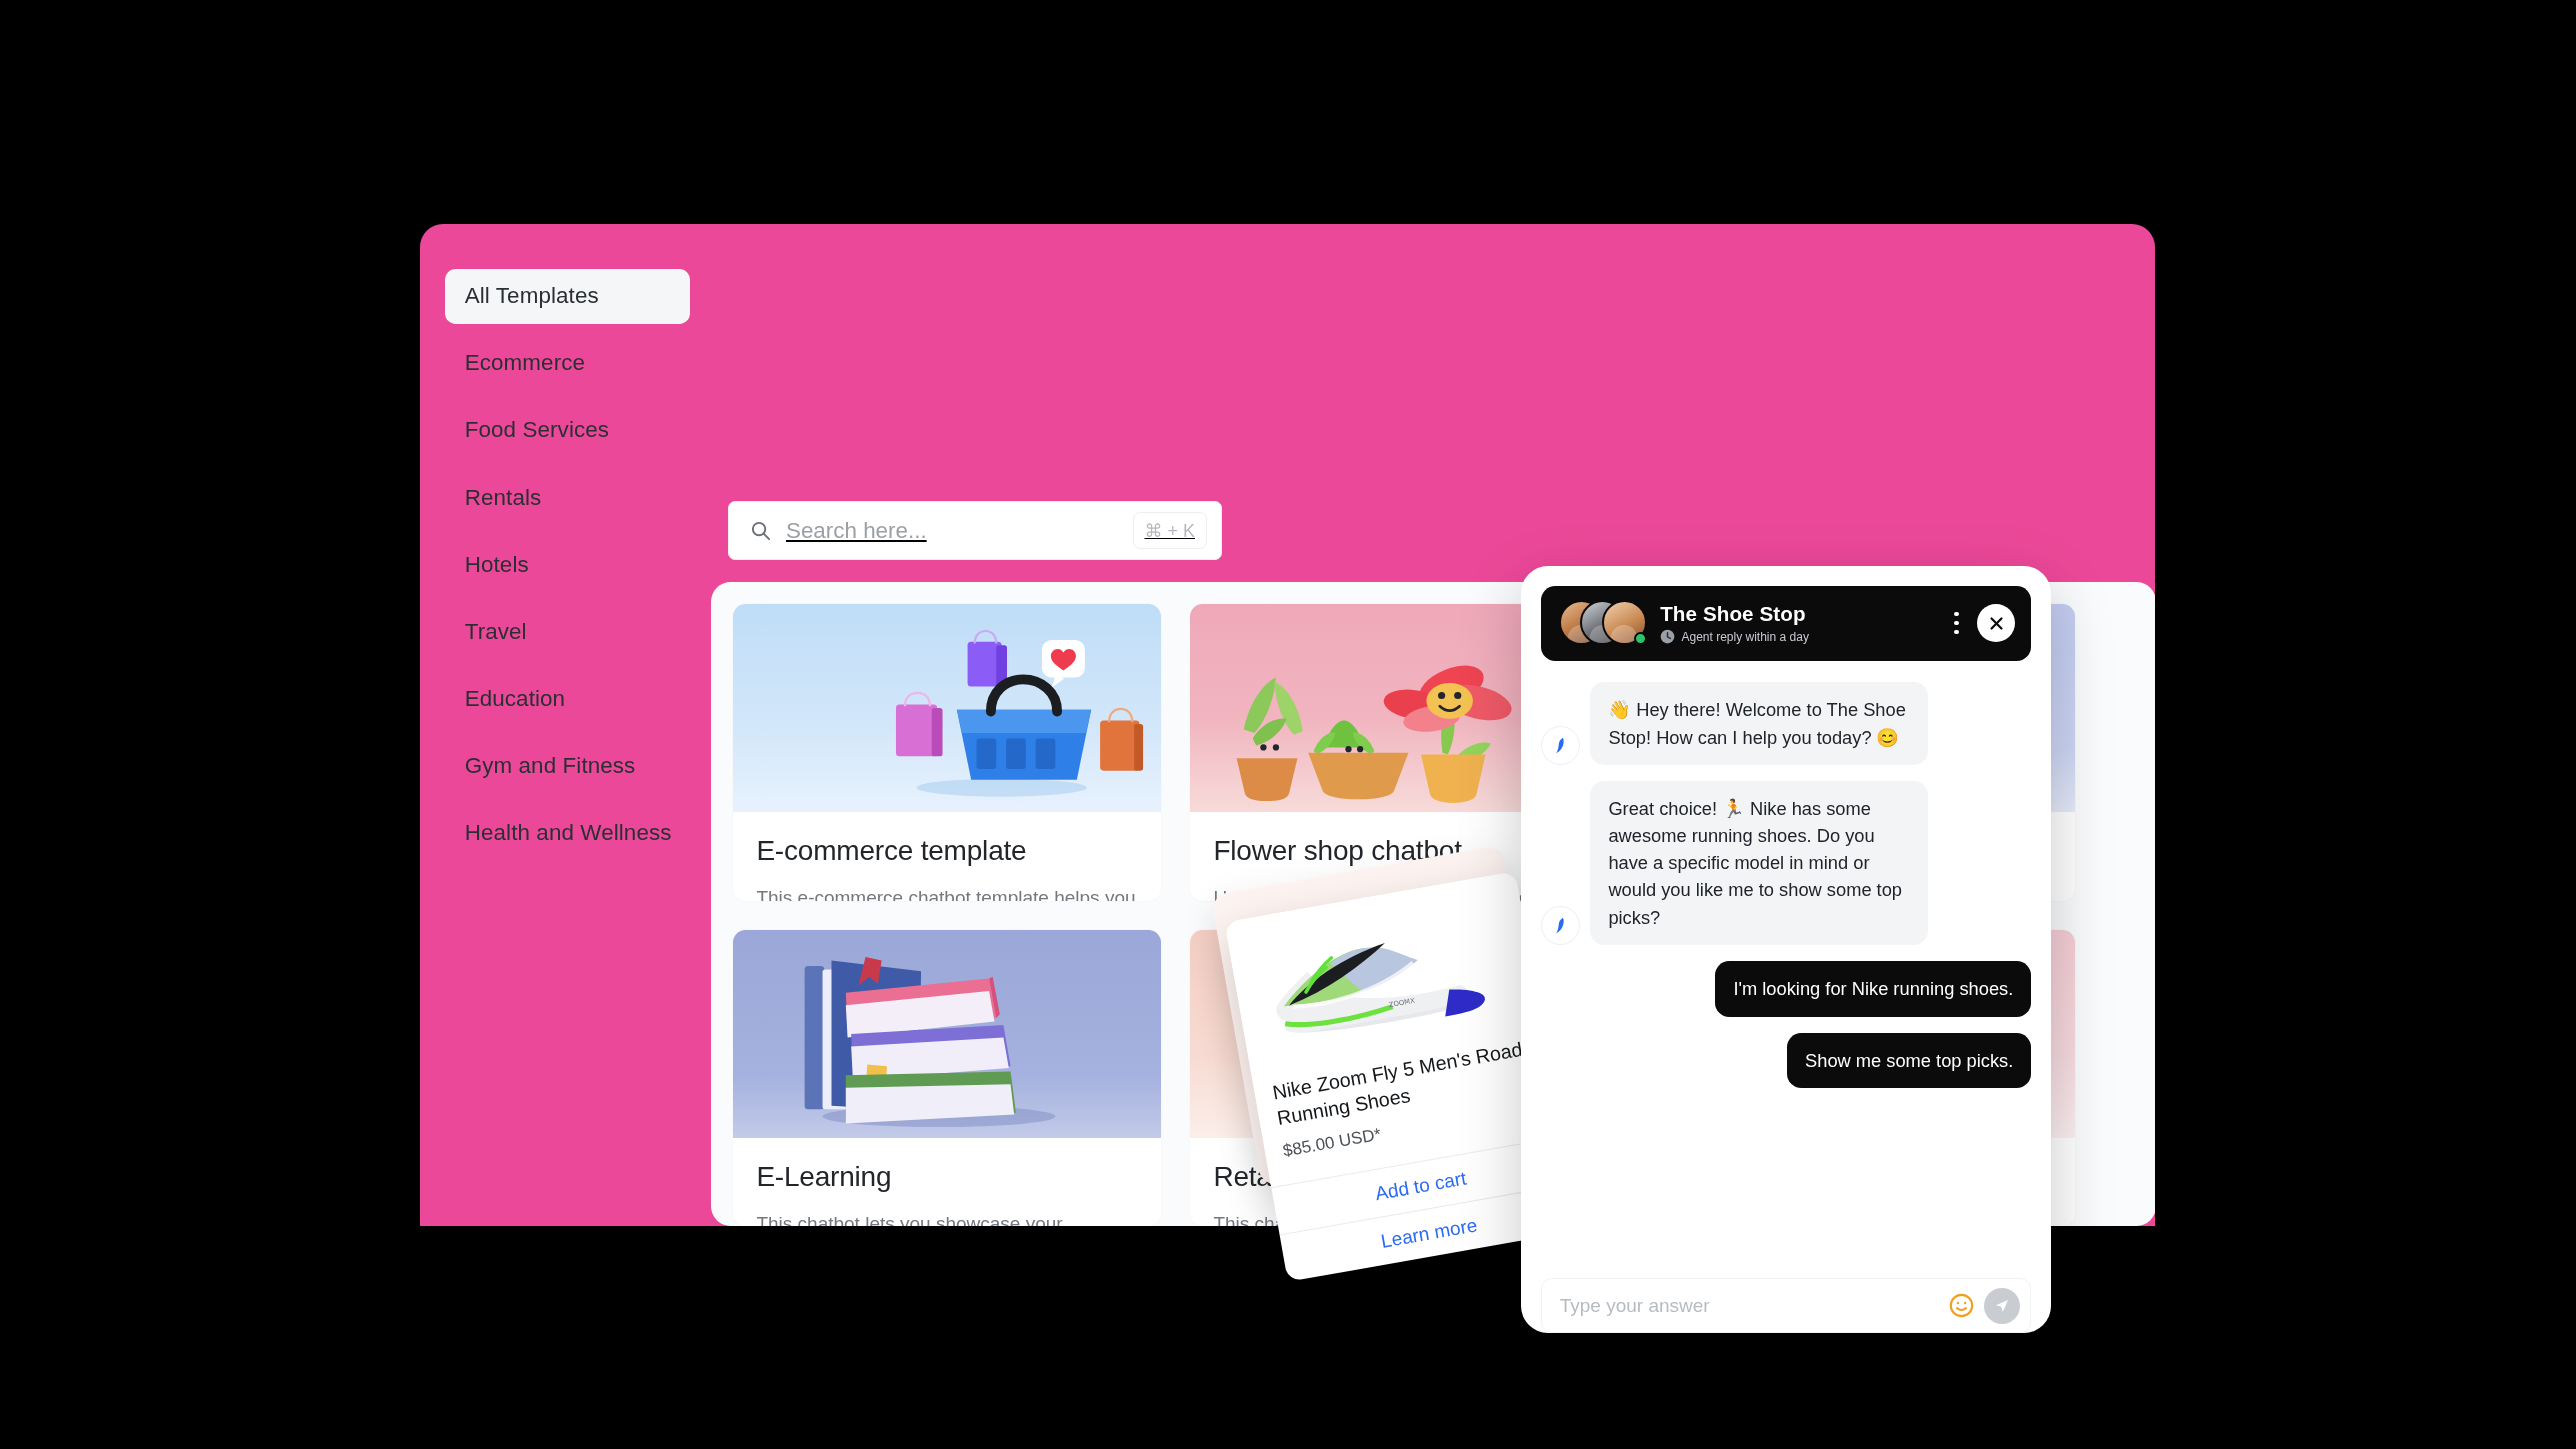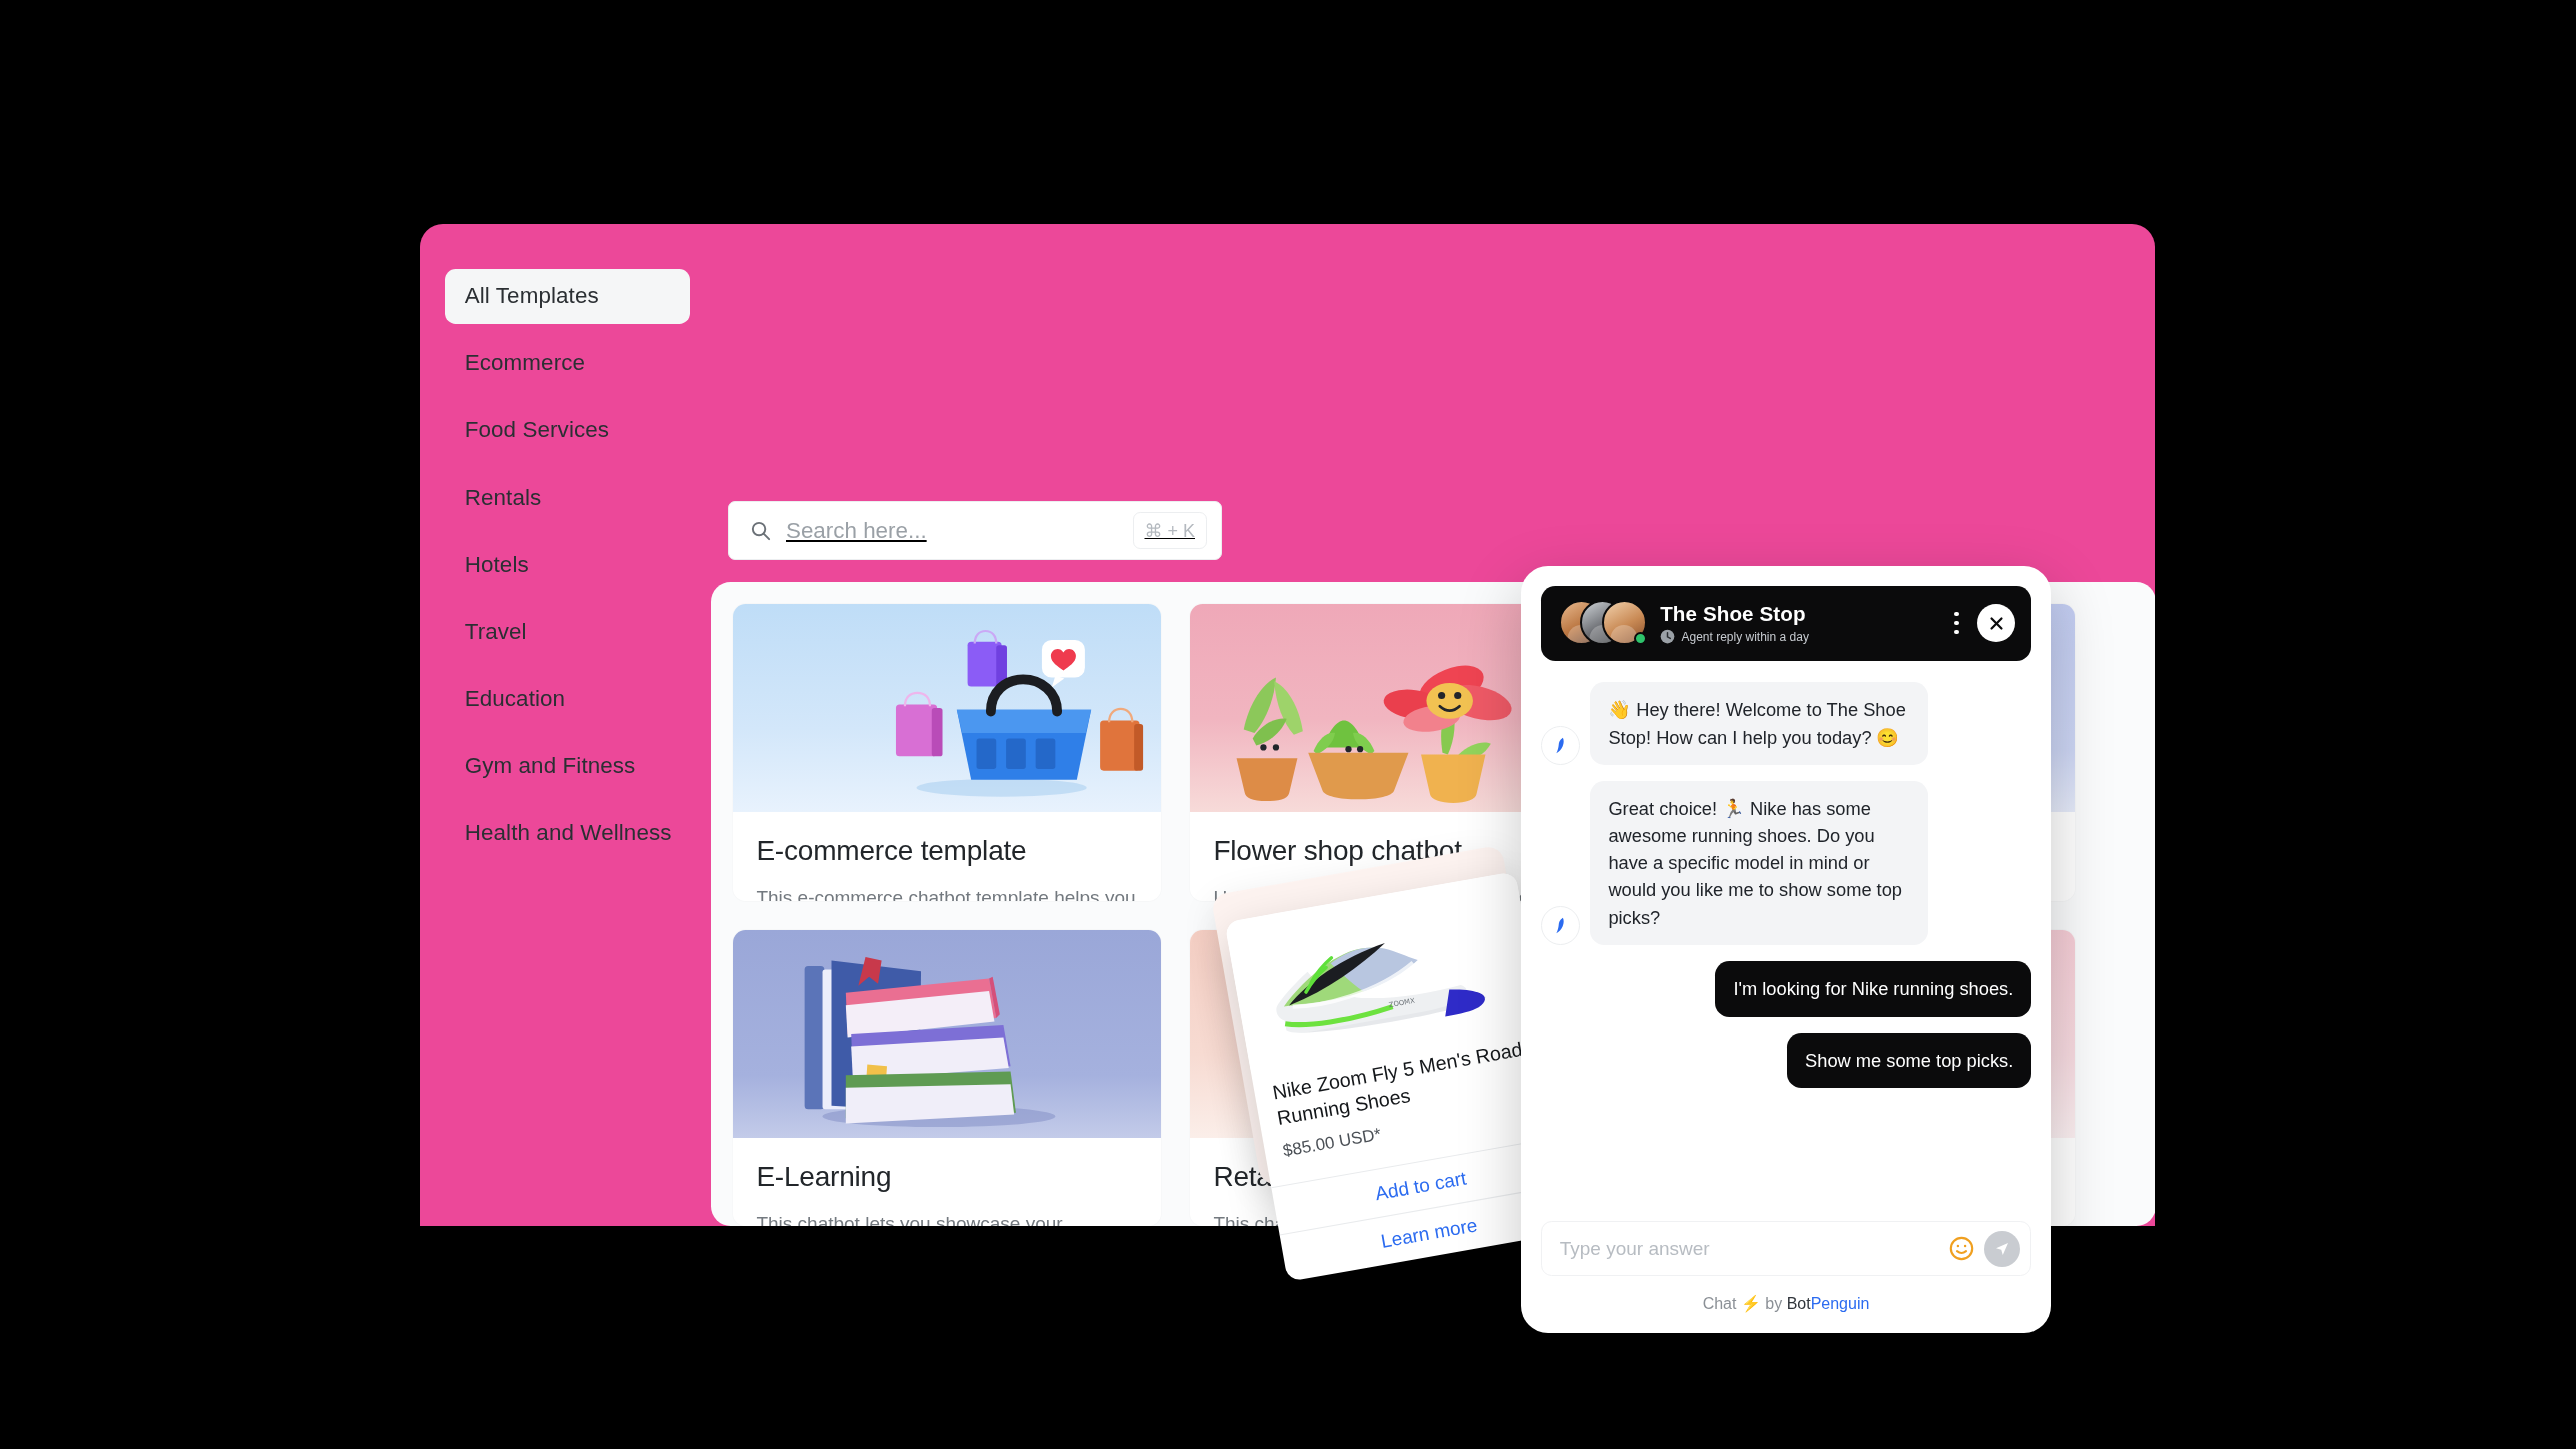--- a/index.html
+++ b/index.html
@@ -567,22 +567,16 @@
         <circle cx="8.8" cy="9.8" r="1.1" fill="#f0a020" stroke="none"></circle>
         <circle cx="15.2" cy="9.8" r="1.1" fill="#f0a020" stroke="none"></circle>
         <path d="M8 14.4q4 3.2 8 0" stroke-linecap="round"></path>
       </svg>
       <div id="send-btn">
         <svg viewBox="0 0 24 24">
             <path d="M20 4L4 11l7 2 2 7z" fill="#ffffff"></path>
           </svg>
       </div>
     </div>
-    <div id="chat-footer">
-      <span>Chat</span>
-      <span class="bolt">⚡</span>
-      <span>by</span>
-      <span class="brand-bot">Bot</span><span class="brand-peng">Penguin</span>
-    </div>
   </div>
 
 </div>
 
 
 </body></html>

